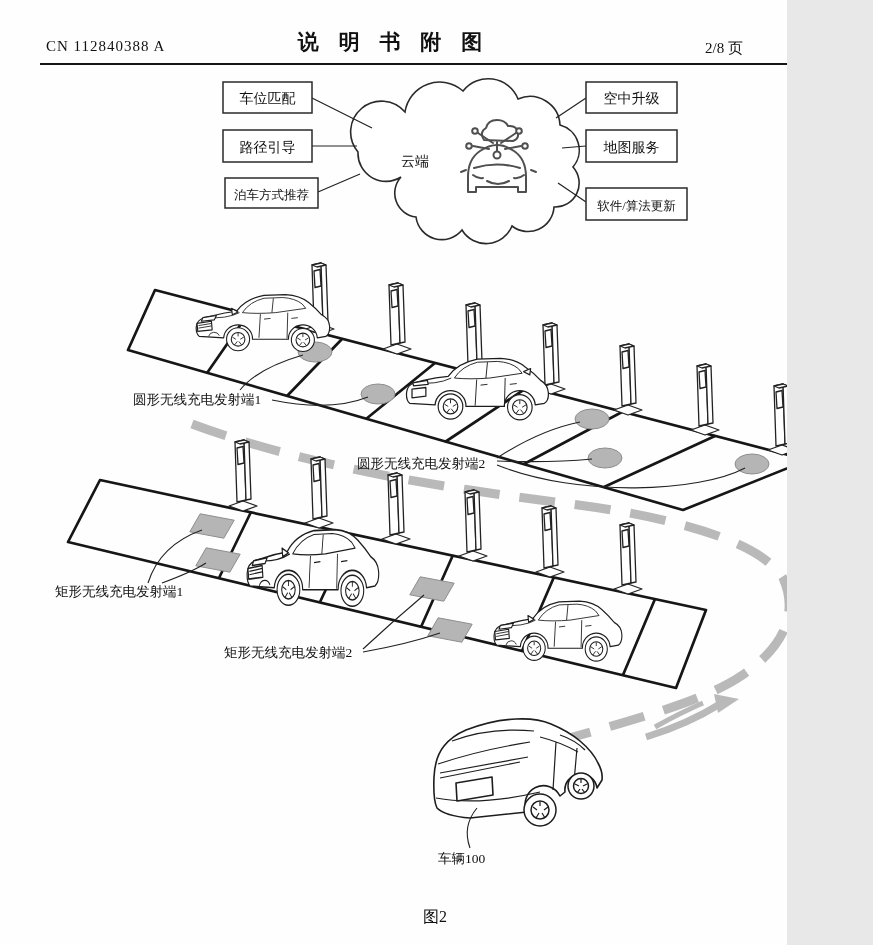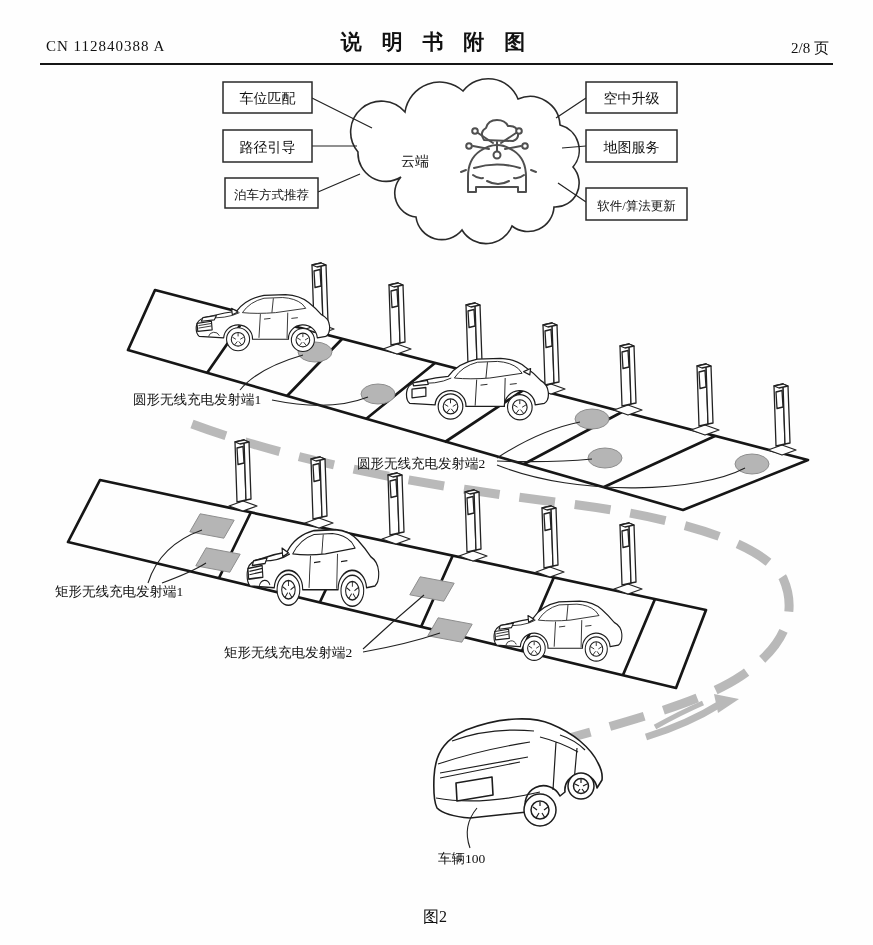--- a/index.html
+++ b/index.html
@@ -1,16 +1,16 @@
 <!DOCTYPE html>
 <html><head>
 <meta charset="utf-8">
 <style>
   html,body{margin:0;padding:0;background:#e8e8e8;}
-  #page{position:relative;width:873px;height:945px;background:#fefefe;overflow:hidden;
+  #page{position:relative;width:787px;height:945px;background:#fefefe;overflow:hidden;
         font-family:"Liberation Serif",serif;color:#111;}
   .hdr-doc{position:absolute;left:46px;top:38px;font-size:15px;letter-spacing:1px;}
   .hdr-title{position:absolute;left:0;right:0;top:28px;text-align:center;
              font-family:"Liberation Sans",sans-serif;font-weight:bold;
              font-size:21px;letter-spacing:7px;}
   .hdr-page{position:absolute;right:44px;top:39px;font-size:15px;font-family:Liberation Serif, serif;}
   .hdr-rule{position:absolute;left:40px;top:63px;width:793px;height:2px;background:#151515;}
   svg{position:absolute;left:0;top:0;}
   svg text{font-family:"Liberation Serif",serif;fill:#111;}
   .boxlbl{font-size:14px;text-anchor:middle;}

